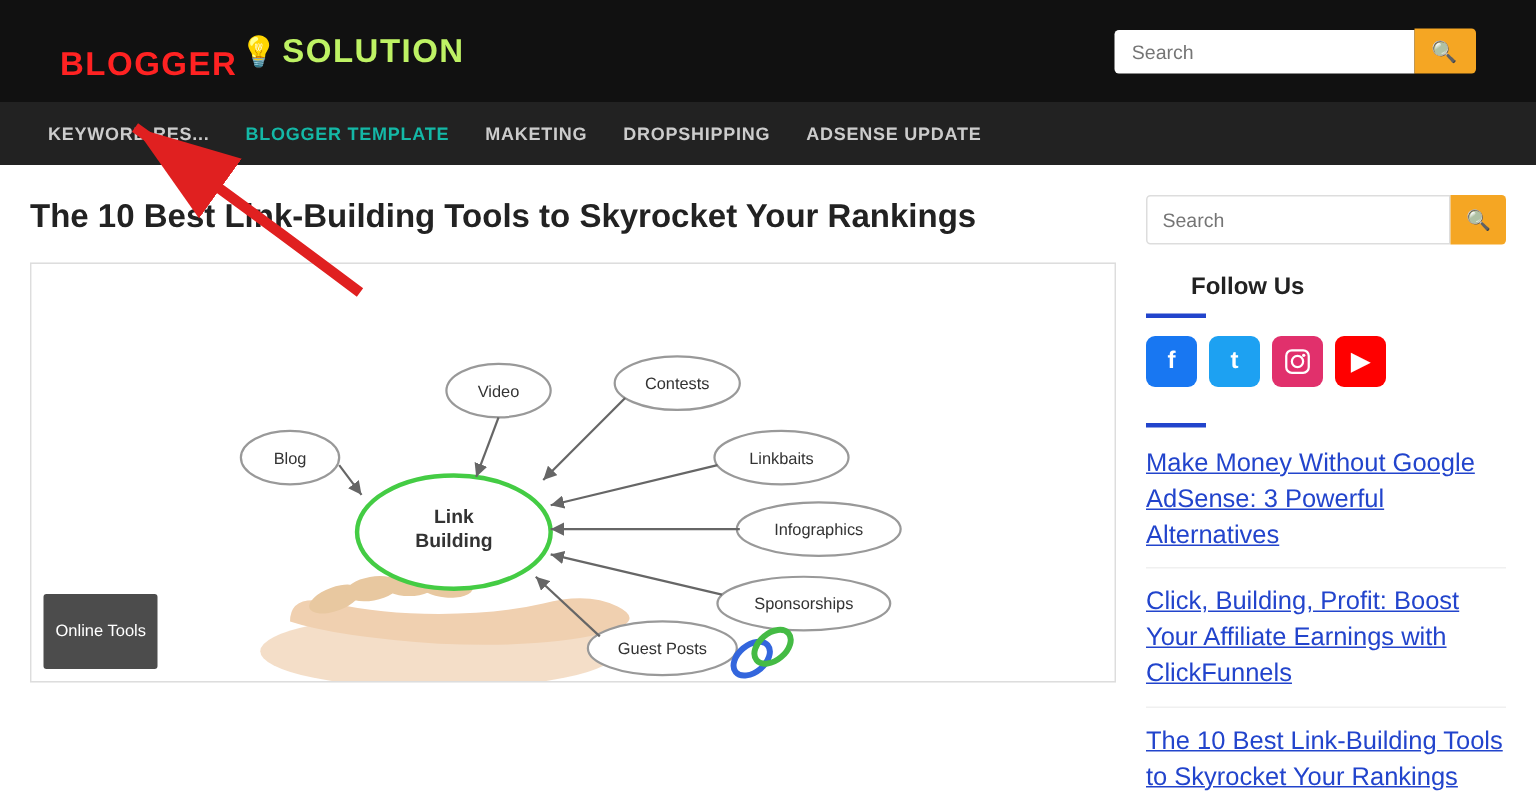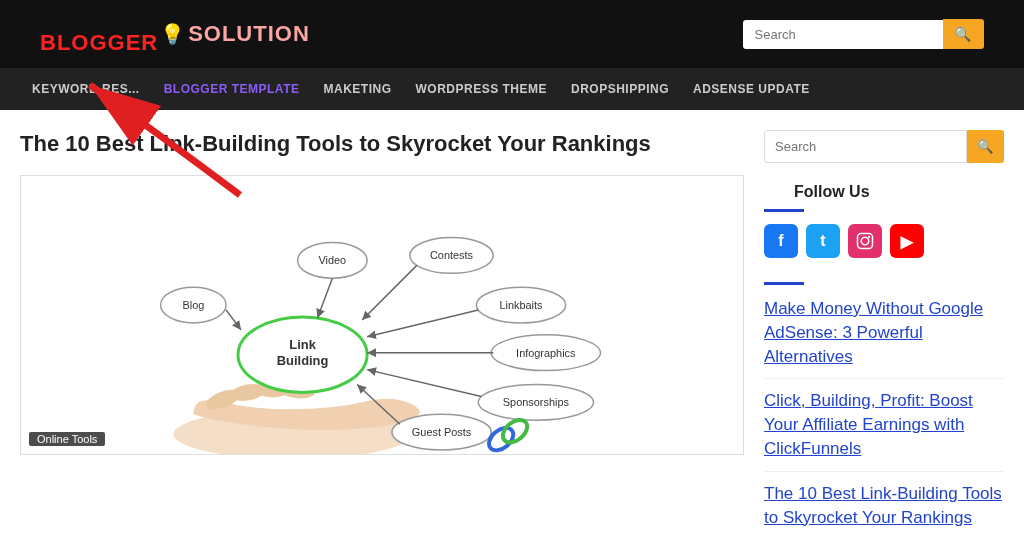--- a/index.html
+++ b/index.html
@@ -15,21 +15,21 @@
     }
     .logo {
       display: flex;
       align-items: center;
       font-size: 22px;
       font-weight: 900;
       letter-spacing: 1px;
     }
     .logo-blogger { color: #ff2222; margin-top: 18px; }
     .logo-icon { margin: 0 2px; font-size: 20px; }
-    .logo-solution { color: #fca5a5; }
+    .logo-solution { color: #bef264; }
     .header-search {
       display: flex;
       align-items: center;
     }
     .header-search input {
       padding: 7px 12px;
       border: none;
       border-radius: 3px 0 0 3px;
       font-size: 13px;
       width: 200px;
@@ -55,21 +55,21 @@
     .nav a {
       color: #ccc;
       text-decoration: none;
       padding: 14px 12px;
       font-size: 12px;
       font-weight: 700;
       text-transform: uppercase;
       letter-spacing: 0.5px;
       white-space: nowrap;
     }
-    .nav a.active { color: #8b5cf6; }
+    .nav a.active { color: #14b8a6; }
 
     
     .page-wrapper {
       max-width: 1024px;
       margin: 0 auto;
       background: white;
       min-height: 400px;
     }
     .content-area {
       display: flex;
@@ -101,21 +101,21 @@
       border: 1px solid #ddd;
       overflow: hidden;
     }
 
     .image-tag {
       position: absolute;
       bottom: 8px;
       left: 8px;
       background: rgba(0,0,0,0.7);
       color: white;
-      padding: 1px 8px;
+      padding: 19px 8px;
       font-size: 11px;
       border-radius: 2px;
     }
 
     
     .sidebar-search {
       display: flex;
       margin-bottom: 20px;
     }
     .sidebar-search input {
@@ -199,21 +199,20 @@
   <div class="header-search">
     <input type="text" placeholder="Search" style="">
     <button>🔍</button>
   </div>
 </div>
 
 <nav class="nav">
   <a href="#">KEYWORD RES...</a>
   <a href="#" class="active">BLOGGER TEMPLATE</a>
   <a href="#">MAKETING</a>
-  <a href="#">WORDPRESS THEME</a>
   <a href="#">DROPSHIPPING</a>
   <a href="#">ADSENSE UPDATE</a>
 </nav>
 
 <div class="page-wrapper">
   <div class="content-area">
 
     <div class="main-content">
 
       <div style="position:relative;">

